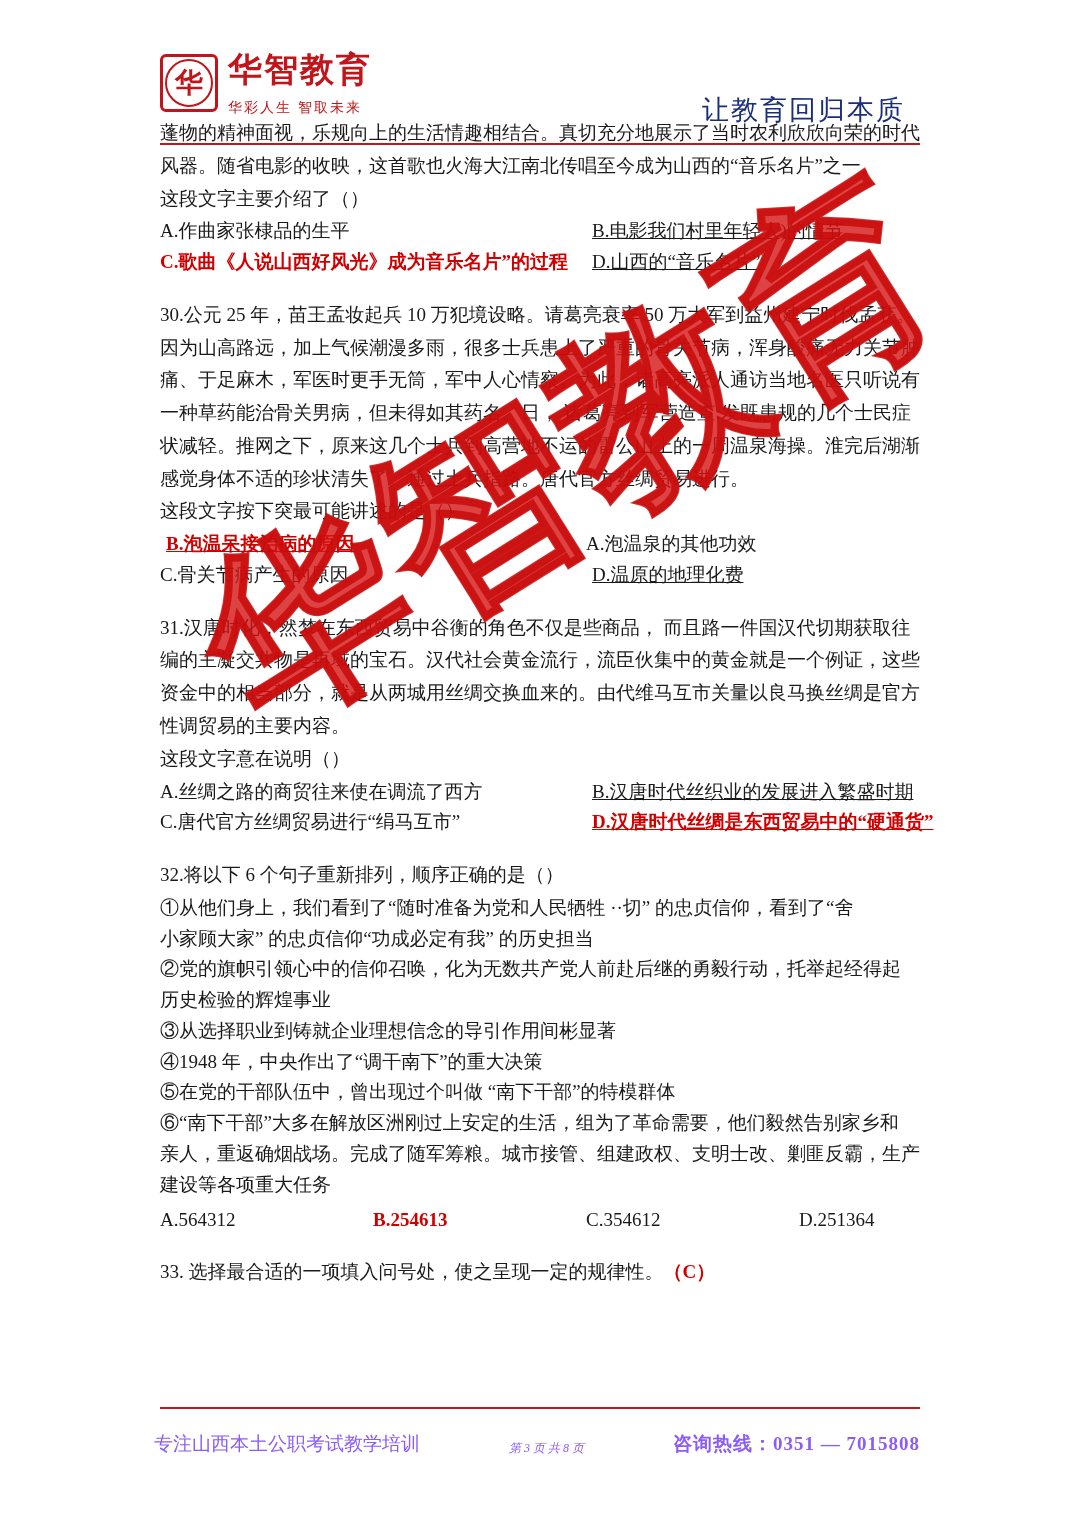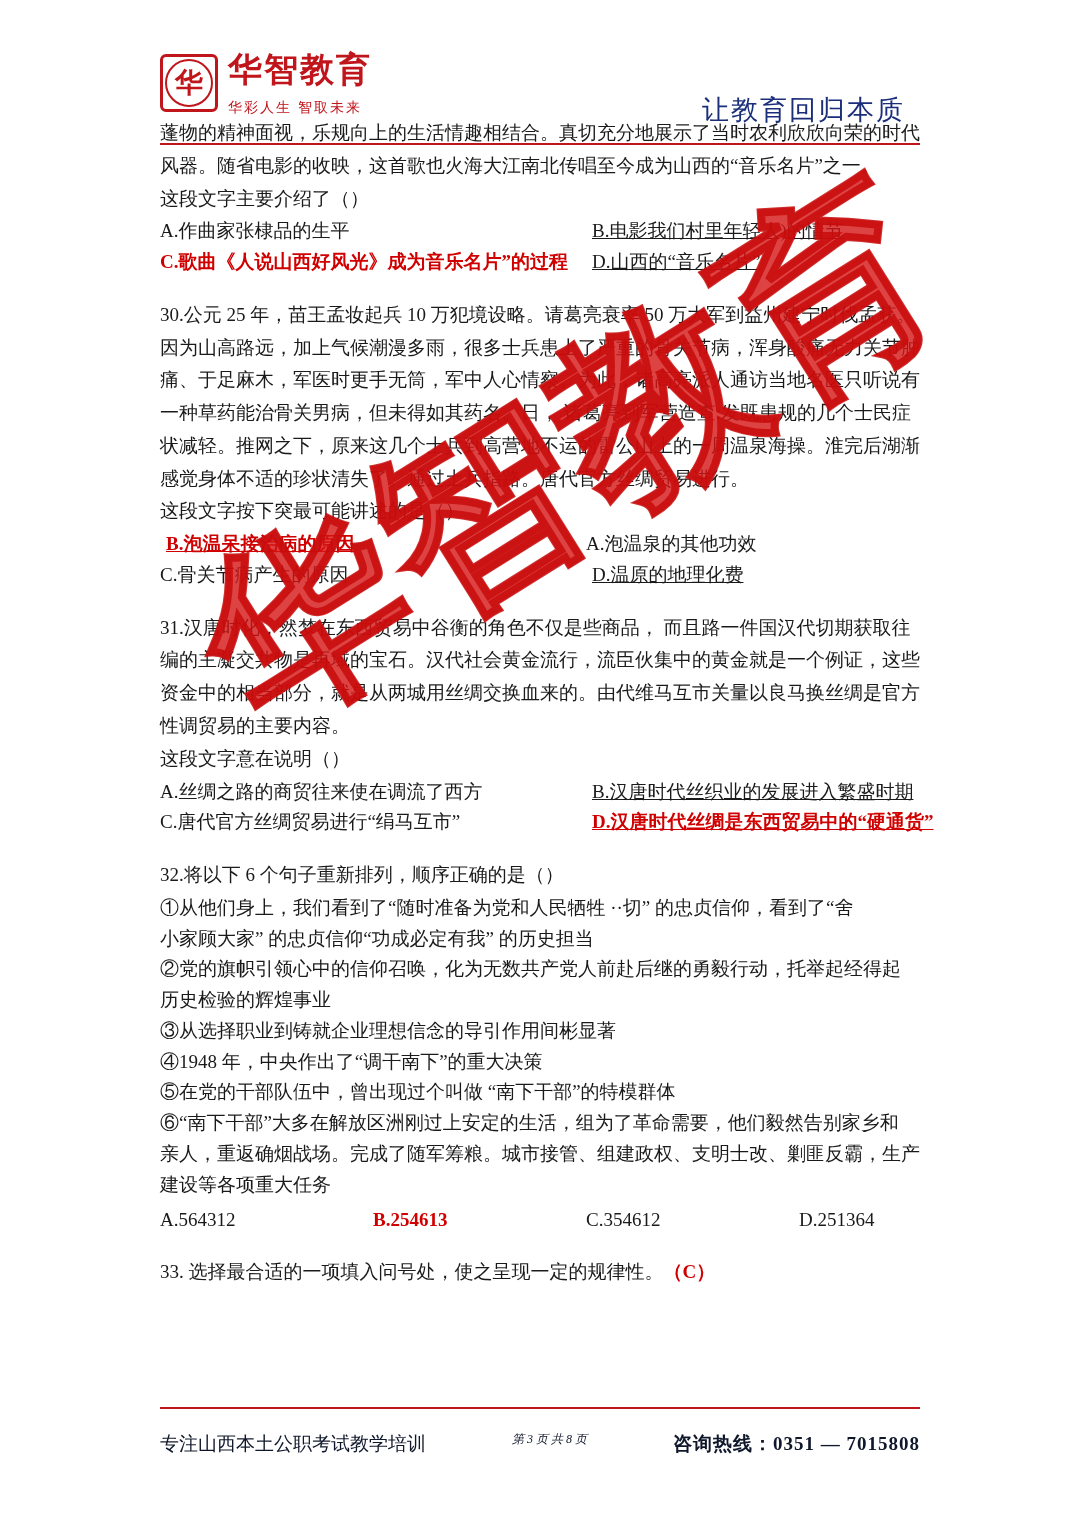--- a/index.html
+++ b/index.html
@@ -169,28 +169,28 @@
   
   .rule-bottom {
     position: absolute;
     left: 160px;
     right: 160px;
     bottom: 118px;
     border-top: 2px solid #c0151b;
   }
   .footer {
     position: absolute;
-    left: 160px;
+    left: 154px;
     right: 160px;
     bottom: 70px;
     display: flex;
-    align-items: flex-start;
+    align-items: flex-end;
     justify-content: space-between;
     font-size: 19px;
-    color: #0f172a;
+    color: #8b5cf6;
   }
   .footer .mid {
     font-size: 12px;
     font-style: italic;
   }
   .footer .right {
     font-weight: bold;
     letter-spacing: 1px;
   }
 </style>

